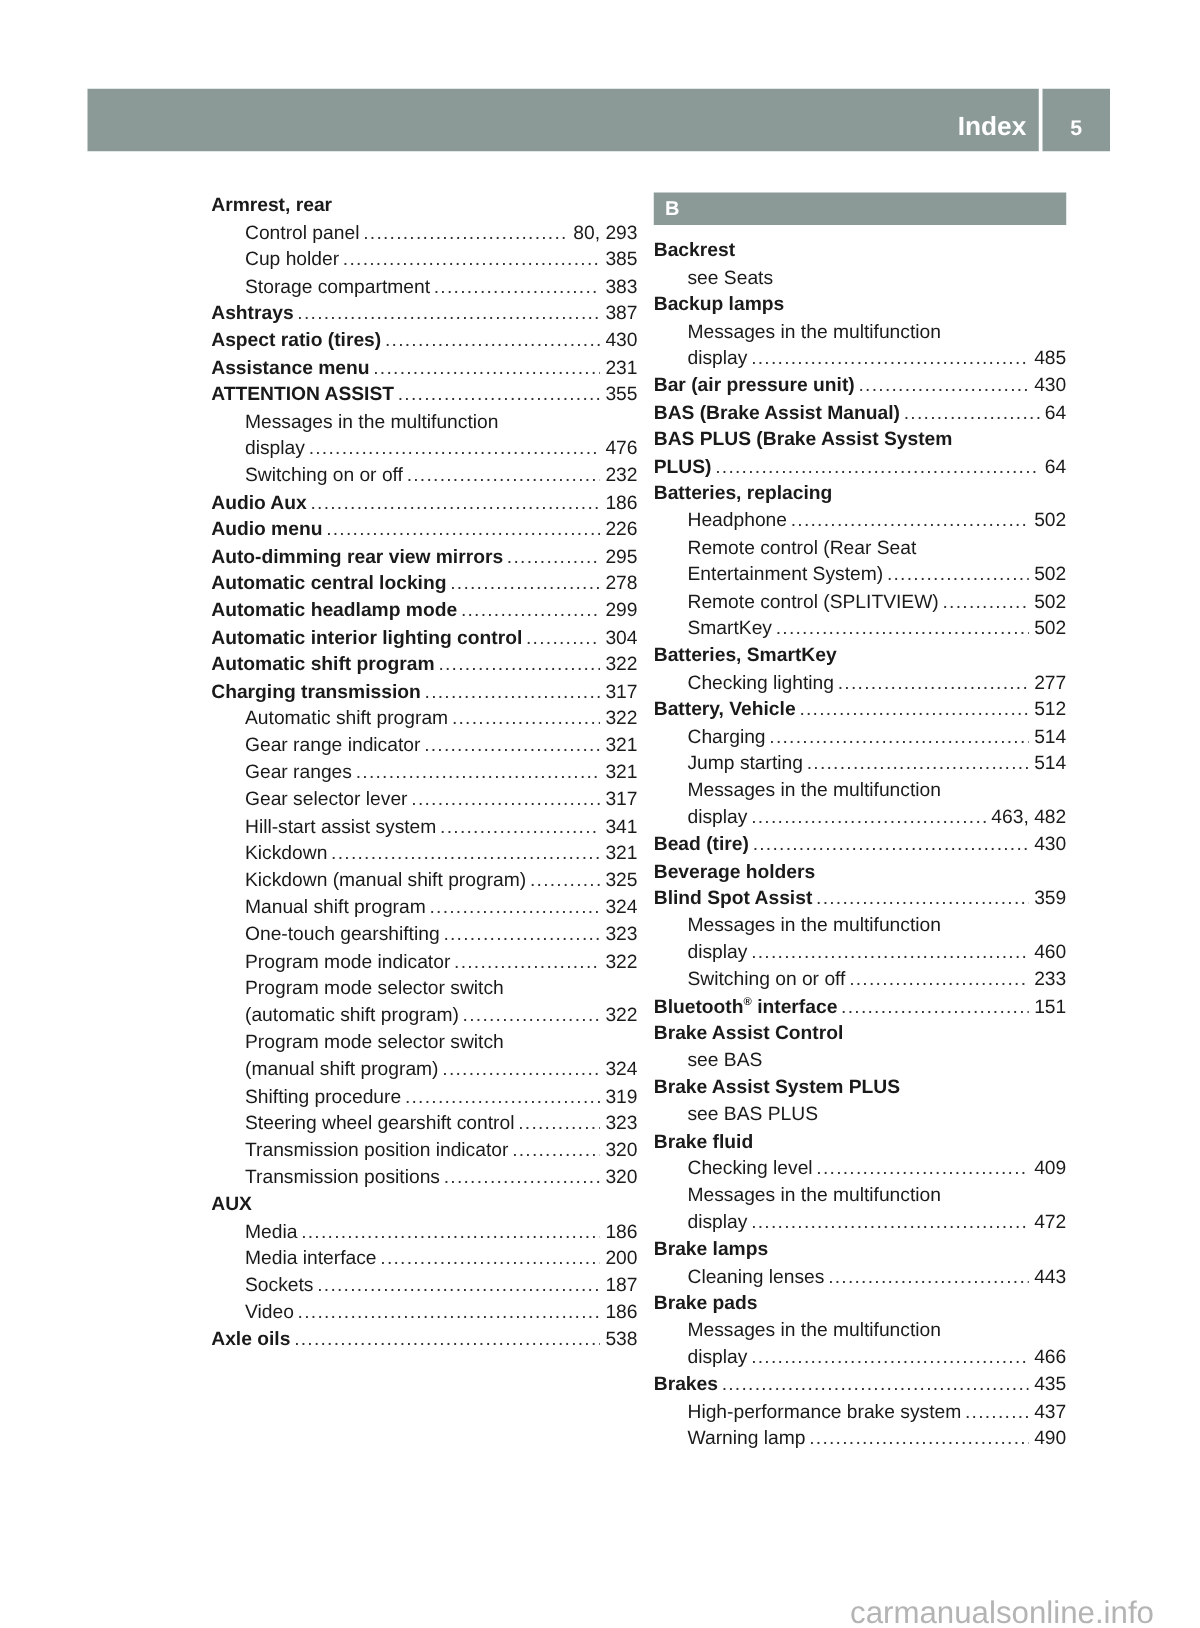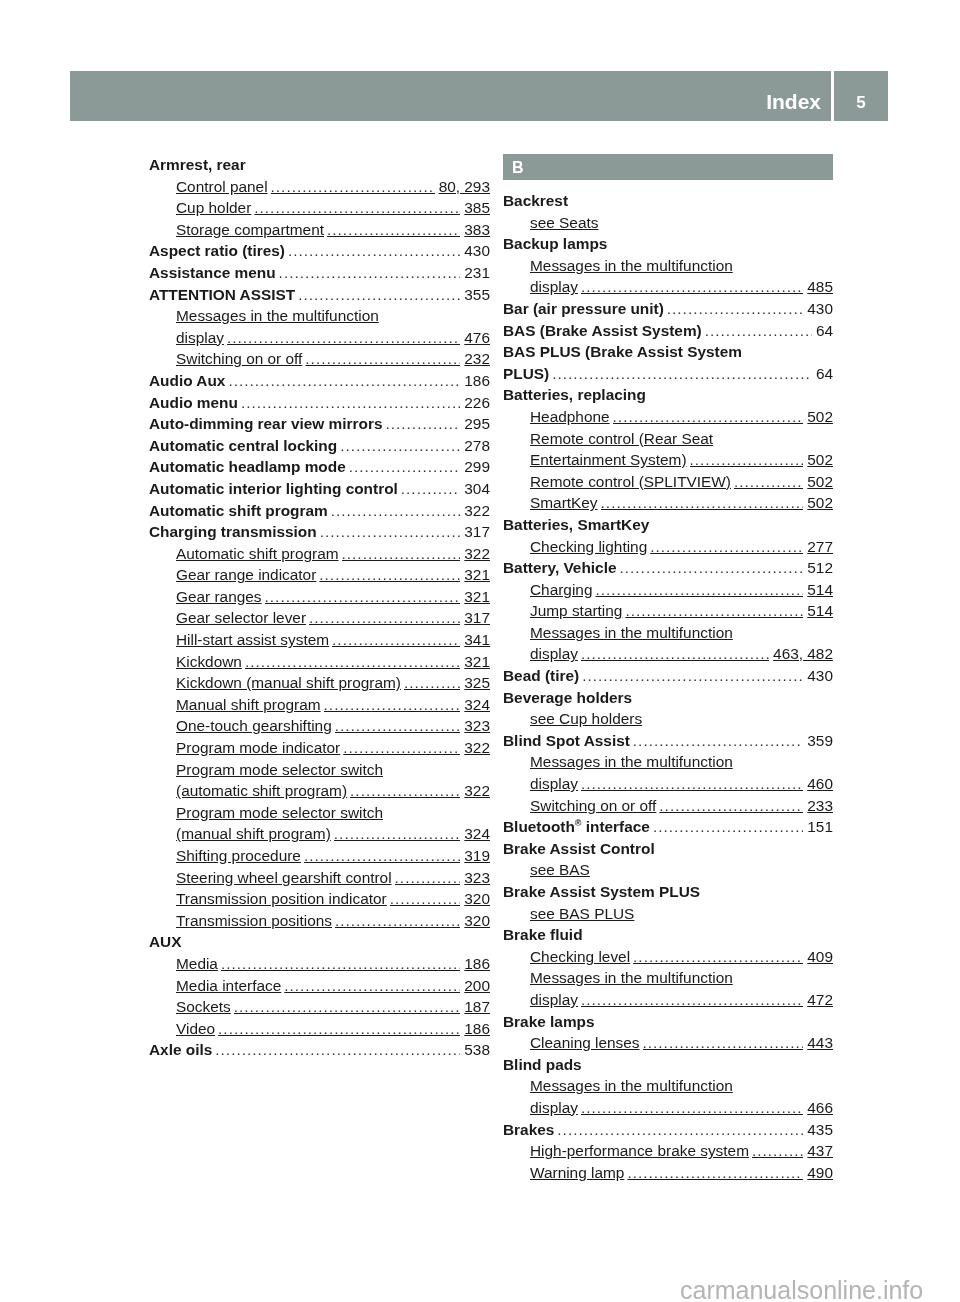--- a/index.html
+++ b/index.html
@@ -3,27 +3,27 @@
 <meta charset="utf-8">
 <style>
   html, body { margin: 0; padding: 0; background: #ffffff; }
   body { width: 960px; height: 1302px; position: relative; overflow: hidden;
          font-family: "Liberation Sans", "DejaVu Sans", sans-serif; color: #1a1a1a; }
   .header-band { position: absolute; left: 70px; top: 71px; width: 761px; height: 50px; background: #8b9a97; }
   .header-title { position: absolute; left: 70px; top: 71px; width: 751px; height: 36px; line-height: 62px;
                   text-align: right; color: #ffffff; font-weight: bold; font-size: 21px; }
   .page-num-box { position: absolute; left: 834px; top: 71px; width: 54px; height: 50px; background: #8b9a97;
                   color: #fff; font-weight: bold; font-size: 17px; text-align: center; line-height: 64px; }
-  .col { position: absolute; top: 154px; width: 341px; font-size: 15.4px; }
+  .col { position: absolute; top: 154px; width: 341px; font-size: 15.4px; margin-left: 20px; }
   .col-left { left: 149px; }
   .col-right { left: 503px; top: 154px; width: 330px; }
   .letter-bar { background: #8b9a97; color: #fff; font-weight: bold; font-size: 16px;
                 height: 26px; line-height: 28px; padding-left: 9px; margin-bottom: 10px; }
   .row { display: flex; align-items: baseline; height: 21.6px; line-height: 21.6px; white-space: nowrap; overflow: hidden; }
-  .row.sub { padding-left: 27px; text-decoration: underline; }
+  .row.sub { padding-left: 27px; }
   .row .t { flex: 0 0 auto; }
   .row.main .t { font-weight: bold; }
   .row .dots { flex: 1 1 auto; overflow: hidden; margin: 0 4px 0 3px; letter-spacing: 1px; color: #333; }
   .row .dots::after { content: "........................................................................................................"; }
   .row .p { flex: 0 0 auto; }
   sup { font-size: 9px; line-height: 0; vertical-align: 6px; }
   .watermark { position: absolute; left: 680px; top: 1276px; font-size: 25px; color: #b4b4b4; }
 </style>
 </head>
 <body>
@@ -45,20 +45,25 @@
       <span class="t">Cup holder</span>
       <span class="dots"></span>
       <span class="p">385</span>
     </div>
     <div class="row sub">
       <span class="t">Storage compartment</span>
       <span class="dots"></span>
       <span class="p">383</span>
     </div>
     <div class="row main">
+      <span class="t">Ashtrays</span>
+      <span class="dots"></span>
+      <span class="p">387</span>
+    </div>
+    <div class="row main">
       <span class="t">Aspect ratio (tires)</span>
       <span class="dots"></span>
       <span class="p">430</span>
     </div>
     <div class="row main">
       <span class="t">Assistance menu</span>
       <span class="dots"></span>
       <span class="p">231</span>
     </div>
     <div class="row main">
@@ -254,21 +259,21 @@
         <span class="t">display</span>
         <span class="dots"></span>
         <span class="p">485</span>
       </div>
       <div class="row main">
         <span class="t">Bar (air pressure unit)</span>
         <span class="dots"></span>
         <span class="p">430</span>
       </div>
       <div class="row main">
-        <span class="t">BAS (Brake Assist System)</span>
+        <span class="t">BAS (Brake Assist Manual)</span>
         <span class="dots"></span>
         <span class="p">64</span>
       </div>
       <div class="row main">
         <span class="t">BAS PLUS (Brake Assist System</span>
       </div>
       <div class="row main">
         <span class="t">PLUS)</span>
         <span class="dots"></span>
         <span class="p">64</span>
@@ -331,23 +336,20 @@
         <span class="p">463, 482</span>
       </div>
       <div class="row main">
         <span class="t">Bead (tire)</span>
         <span class="dots"></span>
         <span class="p">430</span>
       </div>
       <div class="row main">
         <span class="t">Beverage holders</span>
       </div>
-      <div class="row sub">
-        <span class="t">see Cup holders</span>
-      </div>
       <div class="row main">
         <span class="t">Blind Spot Assist</span>
         <span class="dots"></span>
         <span class="p">359</span>
       </div>
       <div class="row sub">
         <span class="t">Messages in the multifunction</span>
       </div>
       <div class="row sub">
         <span class="t">display</span>
@@ -394,21 +396,21 @@
       </div>
       <div class="row main">
         <span class="t">Brake lamps</span>
       </div>
       <div class="row sub">
         <span class="t">Cleaning lenses</span>
         <span class="dots"></span>
         <span class="p">443</span>
       </div>
       <div class="row main">
-        <span class="t">Blind pads</span>
+        <span class="t">Brake pads</span>
       </div>
       <div class="row sub">
         <span class="t">Messages in the multifunction</span>
       </div>
       <div class="row sub">
         <span class="t">display</span>
         <span class="dots"></span>
         <span class="p">466</span>
       </div>
       <div class="row main">

